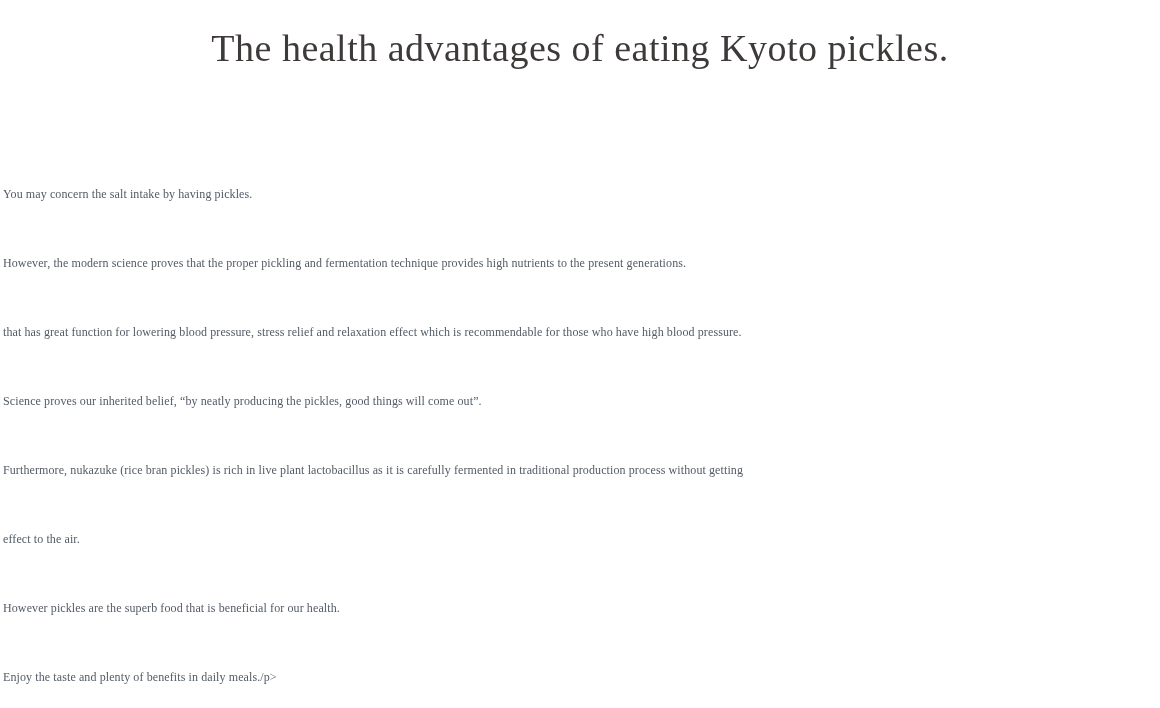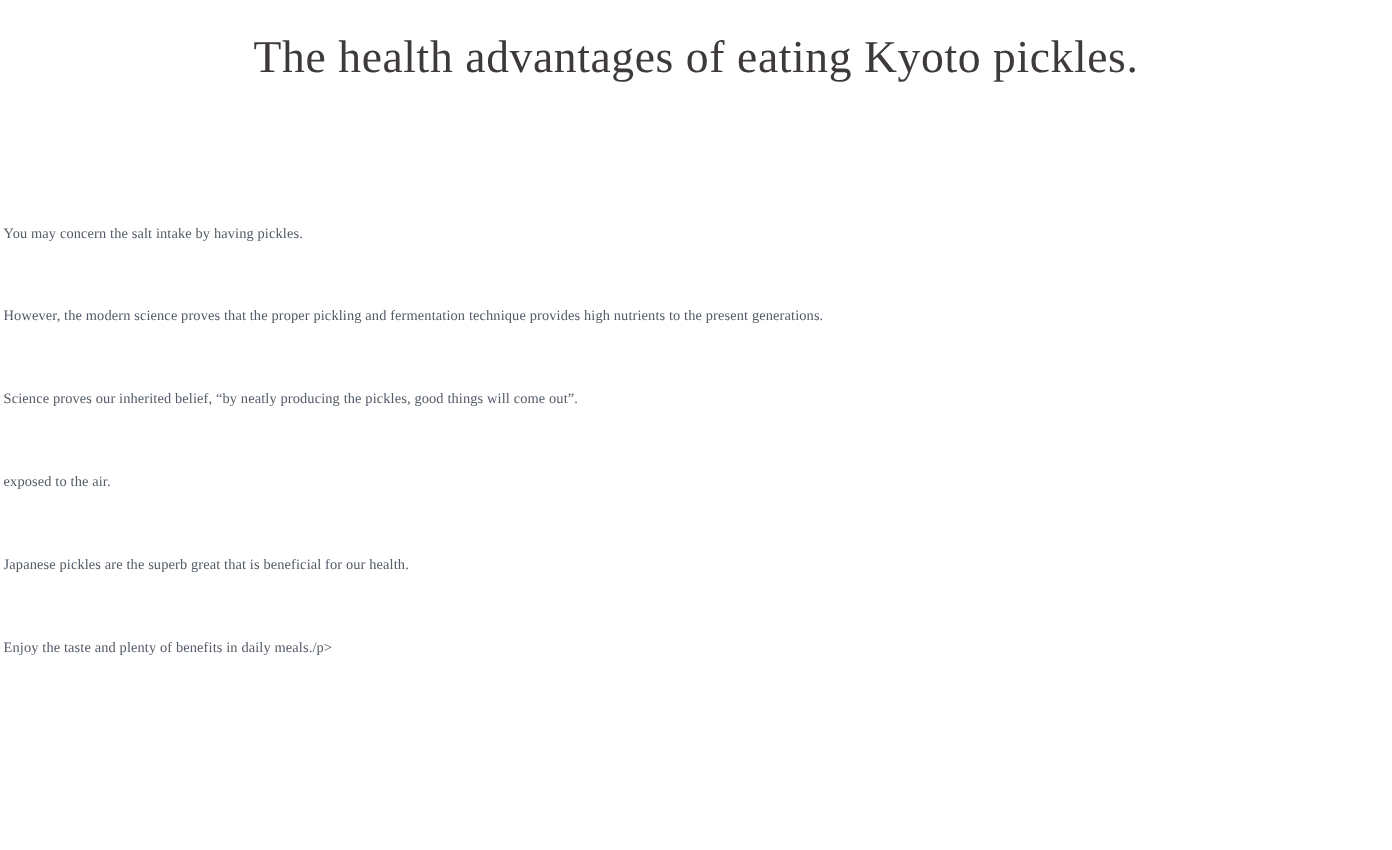--- a/index.html
+++ b/index.html
@@ -54,25 +54,29 @@
   <h1 class="page-title">The health advantages of eating Kyoto pickles.</h1>
 
   <div class="article-body">
     <p>
       <span class="line">You may concern the salt intake by having pickles.</span>
     </p>
     <p>
       <span class="line">However, the modern science proves that the proper pickling and fermentation technique provides high nutrients to the present generations.</span>
     </p>
     <p>
+      <span class="line">that has great function for lowering blood pressure, stress relief and relaxation effect which is recommendable for those who have high blood pressure.</span>
+    </p>
+    <p>
       <span class="line">Science proves our inherited belief, “by neatly producing the pickles, good things will come out”.</span>
     </p>
     <p>
-      <span class="line">exposed to the air.</span>
+      <span class="line">Furthermore, nukazuke (rice bran pickles) is rich in live plant lactobacillus as it is carefully fermented in traditional production process without getting</span>
+      <span class="line">effect to the air.</span>
     </p>
     <p>
-      <span class="line">Japanese pickles are the superb great that is beneficial for our health.</span>
+      <span class="line">However pickles are the superb food that is beneficial for our health.</span>
     </p>
     <p>
       <span class="line">Enjoy the taste and plenty of benefits in daily meals./p&gt;</span>
     </p>
   </div>
 </main>
 
 </body></html>

